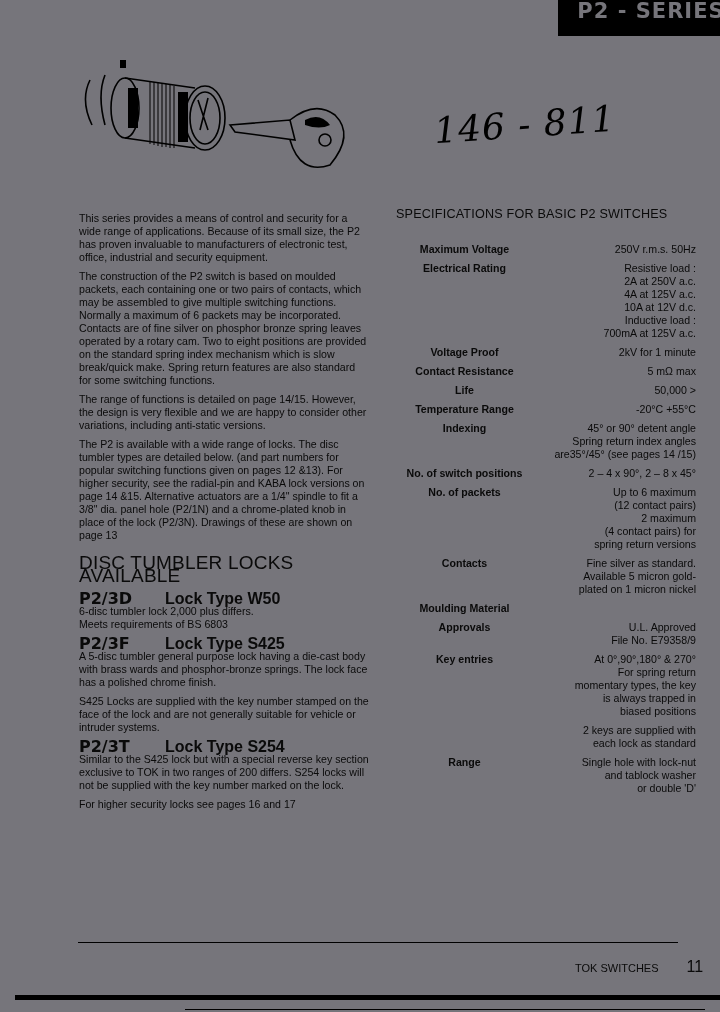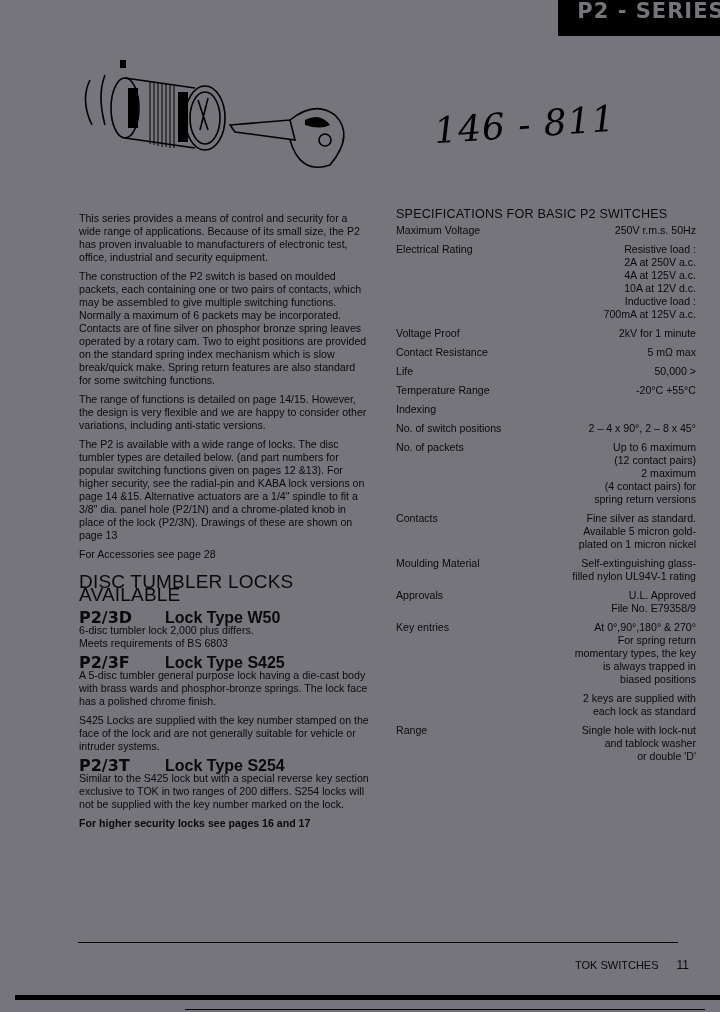--- a/index.html
+++ b/index.html
@@ -21,30 +21,30 @@
     position: absolute; left: 434px; top: 104px;
     font-family: "DejaVu Serif", serif; font-style: italic; font-size: 36px;
     color: #000; transform: rotate(-4deg); letter-spacing: 1px;
   }
   .left { position: absolute; left: 79px; top: 212px; width: 290px; font-size: 10.6px; line-height: 13px; }
   .left p { margin: 0 0 6px 0; }
   .section-title { font-size: 19px; margin: 14px 0 10px 0; letter-spacing: 0.2px; }
   .lock-head { display: flex; font-weight: bold; font-size: 16px; }
   .lock-code { width: 86px; font-family: "DejaVu Sans", sans-serif; font-weight: bold; }
   .lock-block { margin-bottom: 6px; }
-  .bold-note { font-weight: bold; margin-top: 4px; }
+  .bold-note { font-weight: normal; margin-top: 4px; }
   .right { position: absolute; left: 396px; top: 208px; width: 300px; font-size: 10.6px; line-height: 13px; }
-  .spec-title { font-size: 12.6px; margin-bottom: 3px; letter-spacing: 0.2px; }
+  .spec-title { font-size: 12.6px; margin-bottom: 22px; letter-spacing: 0.2px; }
   .spec-row { display: flex; margin-bottom: 6px; }
-  .spec-label { width: 137px; flex: none; font-weight: normal; }
+  .spec-label { width: 137px; flex: none; font-weight: bold; text-align: center; }
   .spec-val { flex: 1; }
   .spec-val div { white-space: nowrap; text-align: right; }
   .rule-top { position: absolute; left: 78px; top: 942px; width: 600px; height: 1px; background: #000; }
   .footer { position: absolute; left: 575px; top: 958px; font-size: 11px; }
-  .footer .pg { margin-left: 18px; font-size: 12px; }
+  .footer .pg { margin-left: 28px; font-size: 16px; }
   .rule-bottom { position: absolute; left: 15px; top: 995px; width: 705px; height: 5px; background: #000; }
   .rule-bottom2 { position: absolute; left: 185px; top: 1009px; width: 520px; height: 1px; background: #000; }
 </style>
 </head>
 <body>
 
 <div class="hdr">
   <span>P2 - SERIES</span>
 </div>
 
@@ -81,21 +81,20 @@
   </svg>
 </div>
 
 <div class="handwritten">146 - 811</div>
 
 <div class="left">
   <p>This series provides a means of control and security for a wide range of applications.  Because of its small size, the P2 has proven invaluable to manufacturers of electronic test, office, industrial and security equipment.</p>
   <p>The construction of the P2 switch is based on moulded packets, each containing one or two pairs of contacts, which may be assembled to give multiple switching functions.  Normally a maximum of 6 packets may be incorporated.  Contacts are of fine silver on phosphor bronze spring leaves operated by a rotary cam. Two to eight positions are provided on the standard spring index mechanism which is slow break/quick make.  Spring return features are also standard for some switching functions.</p>
   <p>The range of functions is detailed on page 14/15. However, the design is very flexible and we are happy to consider other variations, including anti-static versions.</p>
   <p>The P2 is available with a wide range of locks.  The disc tumbler types are detailed below. (and part numbers for popular switching functions given on pages 12 &amp;13).  For higher security, see the radial-pin and KABA lock versions on page 14 &amp;15.  Alternative actuators are a 1/4" spindle to fit a 3/8" dia. panel hole (P2/1N) and a chrome-plated knob in place of the lock (P2/3N).  Drawings of these are shown on page 13</p>
-  <p>For Accessories see page 28</p>
 
   <div class="section-title">DISC TUMBLER LOCKS AVAILABLE</div>
 
   <div class="lock-block">
     <div class="lock-head">
       <span class="lock-code">P2/3D</span>
       <span>Lock Type W50</span>
     </div>
     <p style="white-space:pre-line;margin:0">6-disc tumbler lock 2,000 plus differs.
 Meets requirements of BS 6803</p>
@@ -160,20 +159,25 @@
         </div>
       </div>
       <div class="spec-row">
         <div class="spec-label">Temperature Range</div>
         <div class="spec-val">
           <div>-20°C  +55°C</div>
         </div>
       </div>
       <div class="spec-row">
         <div class="spec-label">Indexing</div>
+        <div class="spec-val">
+          <div>45° or 90° detent angle</div>
+          <div>Spring return index angles</div>
+          <div>are35°/45° (see pages 14 /15)</div>
+        </div>
       </div>
       <div class="spec-row">
         <div class="spec-label">No. of switch positions</div>
         <div class="spec-val">
           <div>2 – 4 x 90°,  2 – 8 x 45°</div>
         </div>
       </div>
       <div class="spec-row">
         <div class="spec-label">No. of packets</div>
         <div class="spec-val">
@@ -187,24 +191,20 @@
       <div class="spec-row">
         <div class="spec-label">Contacts</div>
         <div class="spec-val">
           <div>Fine silver as standard.</div>
           <div>Available 5 micron gold-</div>
           <div>plated on 1 micron nickel</div>
         </div>
       </div>
       <div class="spec-row">
         <div class="spec-label">Moulding Material</div>
-        <div class="spec-val">
-          <div>Self-extinguishing glass-</div>
-          <div>filled nylon UL94V-1 rating</div>
-        </div>
       </div>
       <div class="spec-row">
         <div class="spec-label">Approvals</div>
         <div class="spec-val">
           <div>U.L. Approved</div>
           <div>File No. E79358/9</div>
         </div>
       </div>
       <div class="spec-row">
         <div class="spec-label">Key entries</div>

